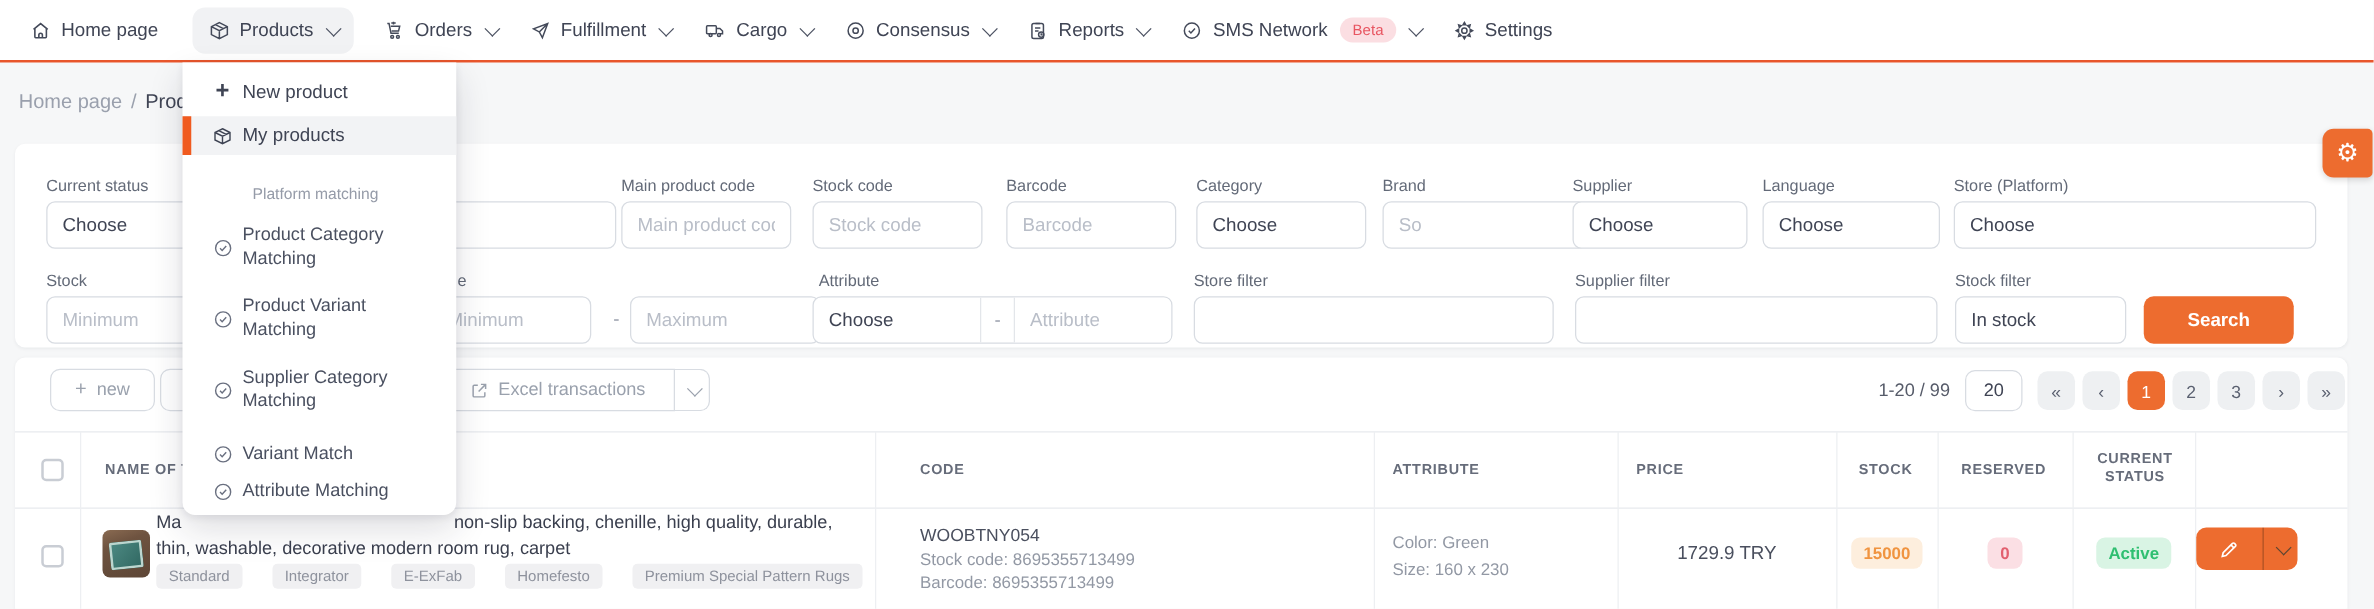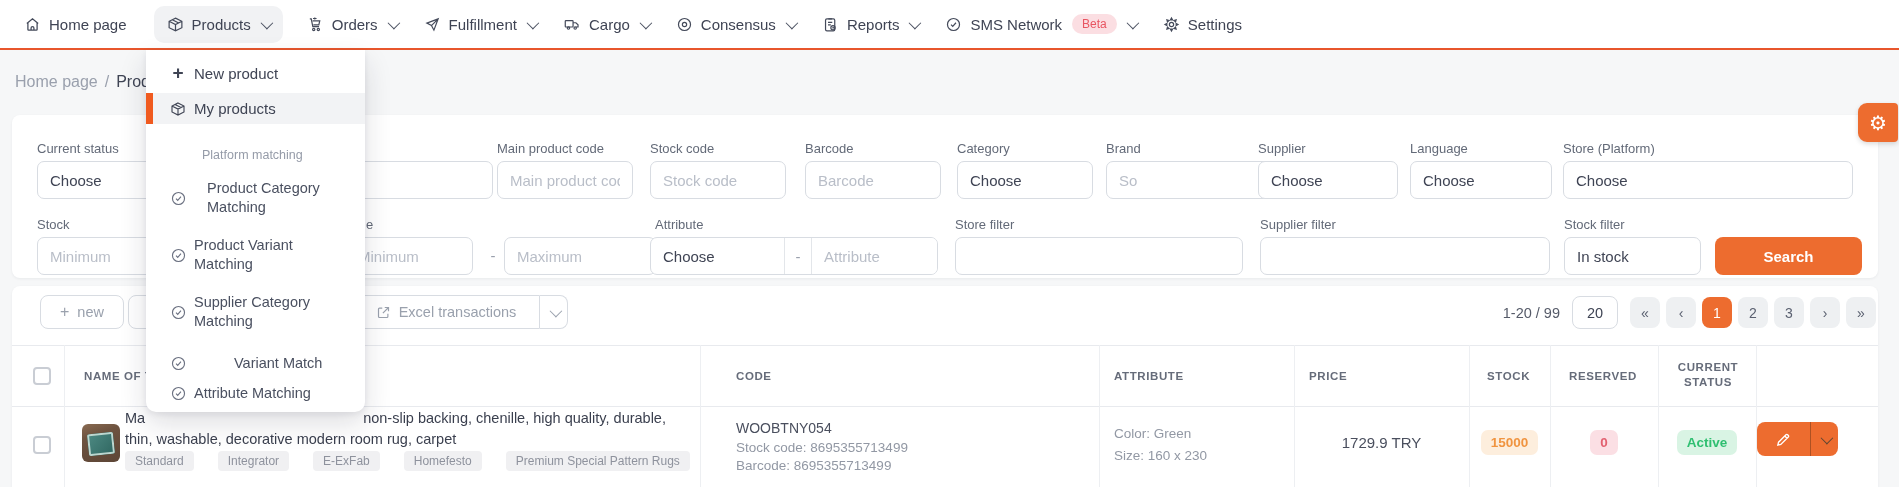--- a/index.html
+++ b/index.html
@@ -226,21 +226,21 @@
 
     <label class="fld-label" style="left:943px; top:102px;">Store filter</label>
     <input class="inp" style="left: 943px; top: 122px; width: 288px;">
 
     <label class="fld-label" style="left:1248px; top:102px;">Supplier filter</label>
     <input class="inp" style="left: 1248px; top: 122px; width: 290px;">
 
     <label class="fld-label" style="left:1552px; top:102px;">Stock filter</label>
     <div class="sel" style="left:1552px; top:122px; width:137px;">In stock</div>
 
-    <button class="btn-search" style="left:1703px; top:122px; width:147px; height:38px;">Search</button>
+    <button class="btn-search" style="left:1703px; top:122px; width:120px; height:38px;">Search</button>
   </section>
 
   <div class="gear-fab">
     <span>⚙</span>
   </div>
 
   <section class="card" id="table-card">
 
     <button class="btn" style="left:28px; top:9px; width:84px;">
       <span style="font-size:16px;">+</span>
@@ -347,21 +347,21 @@
       <span class="mi">
         <svg width="16" height="16" viewBox="0 0 24 24" fill="none" stroke="#3f4454" stroke-width="1.7">
             <path d="M12 3 L21 7.5 V16.5 L12 21 L3 16.5 V7.5 Z M3 7.5 L12 12 L21 7.5 M12 12 V21 M7.5 5.2 l9 4.6"></path>
           </svg>
       </span>
       <span class="mt" style="font-size:15px; color:#3f4454;">My products</span>
     </div>
 
     <div class="menu-section" style="top:98px;margin-left:34px;">Platform matching</div>
 
-    <div class="menu-row" style="top:128px; height:40px;justify-content:space-between;">
+    <div class="menu-row" style="top:128px; height:40px;">
       <span class="mi">
           <svg width="17" height="17" viewBox="0 0 24 24" fill="none" stroke="#6a7080" stroke-width="1.6">
             <circle cx="12" cy="12" r="8.5"></circle>
             <path d="M8.5 12.2 l2.4 2.4 L15.5 9.5"></path>
           </svg>
         </span>
       <span class="mt" style="width:158px;">Product Category Matching</span>
     </div>
     <div class="menu-row" style="top:185px; height:40px;">
       <span class="mi">
@@ -374,21 +374,21 @@
     </div>
     <div class="menu-row" style="top:242px; height:40px;">
       <span class="mi">
           <svg width="17" height="17" viewBox="0 0 24 24" fill="none" stroke="#6a7080" stroke-width="1.6">
             <circle cx="12" cy="12" r="8.5"></circle>
             <path d="M8.5 12.2 l2.4 2.4 L15.5 9.5"></path>
           </svg>
         </span>
       <span class="mt" style="width:158px;">Supplier Category Matching</span>
     </div>
-    <div class="menu-row" style="top:296px; height:34px;gap:40px;">
+    <div class="menu-row" style="top:296px; height:34px;">
       <span class="mi">
           <svg width="17" height="17" viewBox="0 0 24 24" fill="none" stroke="#6a7080" stroke-width="1.6">
             <circle cx="12" cy="12" r="8.5"></circle>
             <path d="M8.5 12.2 l2.4 2.4 L15.5 9.5"></path>
           </svg>
         </span>
       <span class="mt">Variant Match</span>
     </div>
     <div class="menu-row" style="top:326px; height:34px;">
       <span class="mi">

